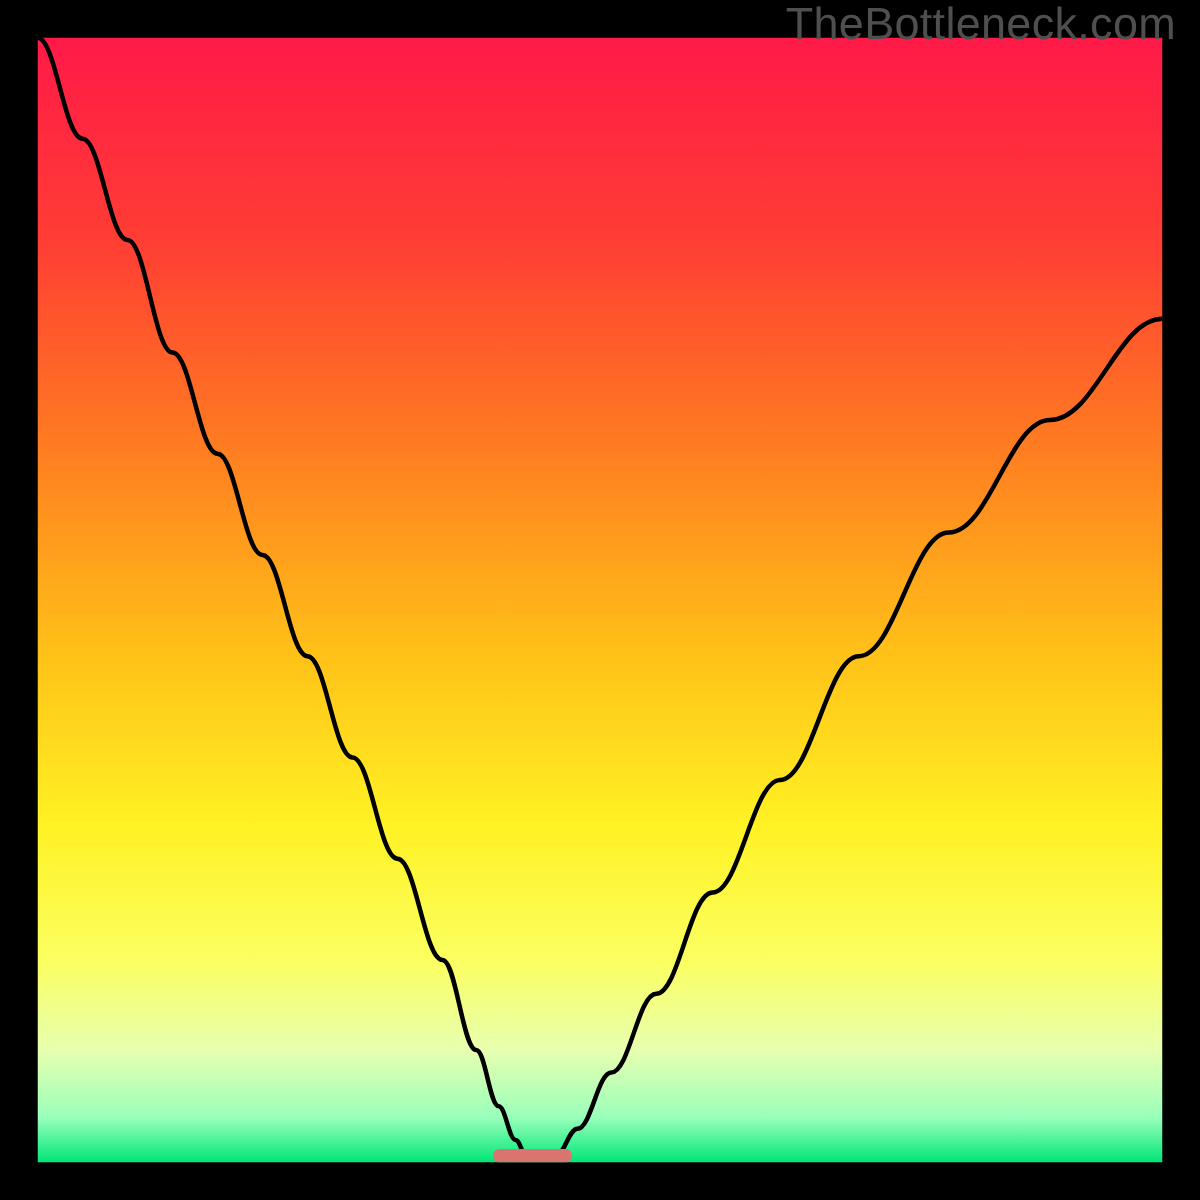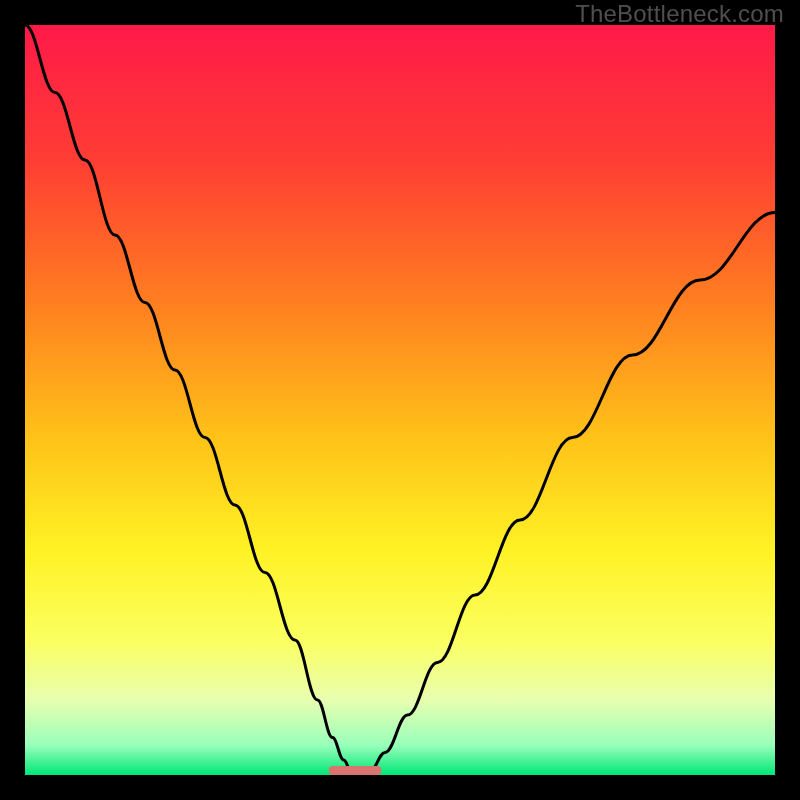--- a/index.html
+++ b/index.html
@@ -24,21 +24,21 @@
     left: 25px;
     top: 25px;
     width: 750px;
     height: 750px;
   }
   .watermark {
     position: absolute;
     top: 0;
     right: 16px;
     color: #4f4f4f;
-    font-size: 24px;
+    font-size: 30px;
     font-weight: 500;
     letter-spacing: 0.2px;
     user-select: none;
   }
   svg {
     display: block;
   }
 </style>
 </head>
 <body>

